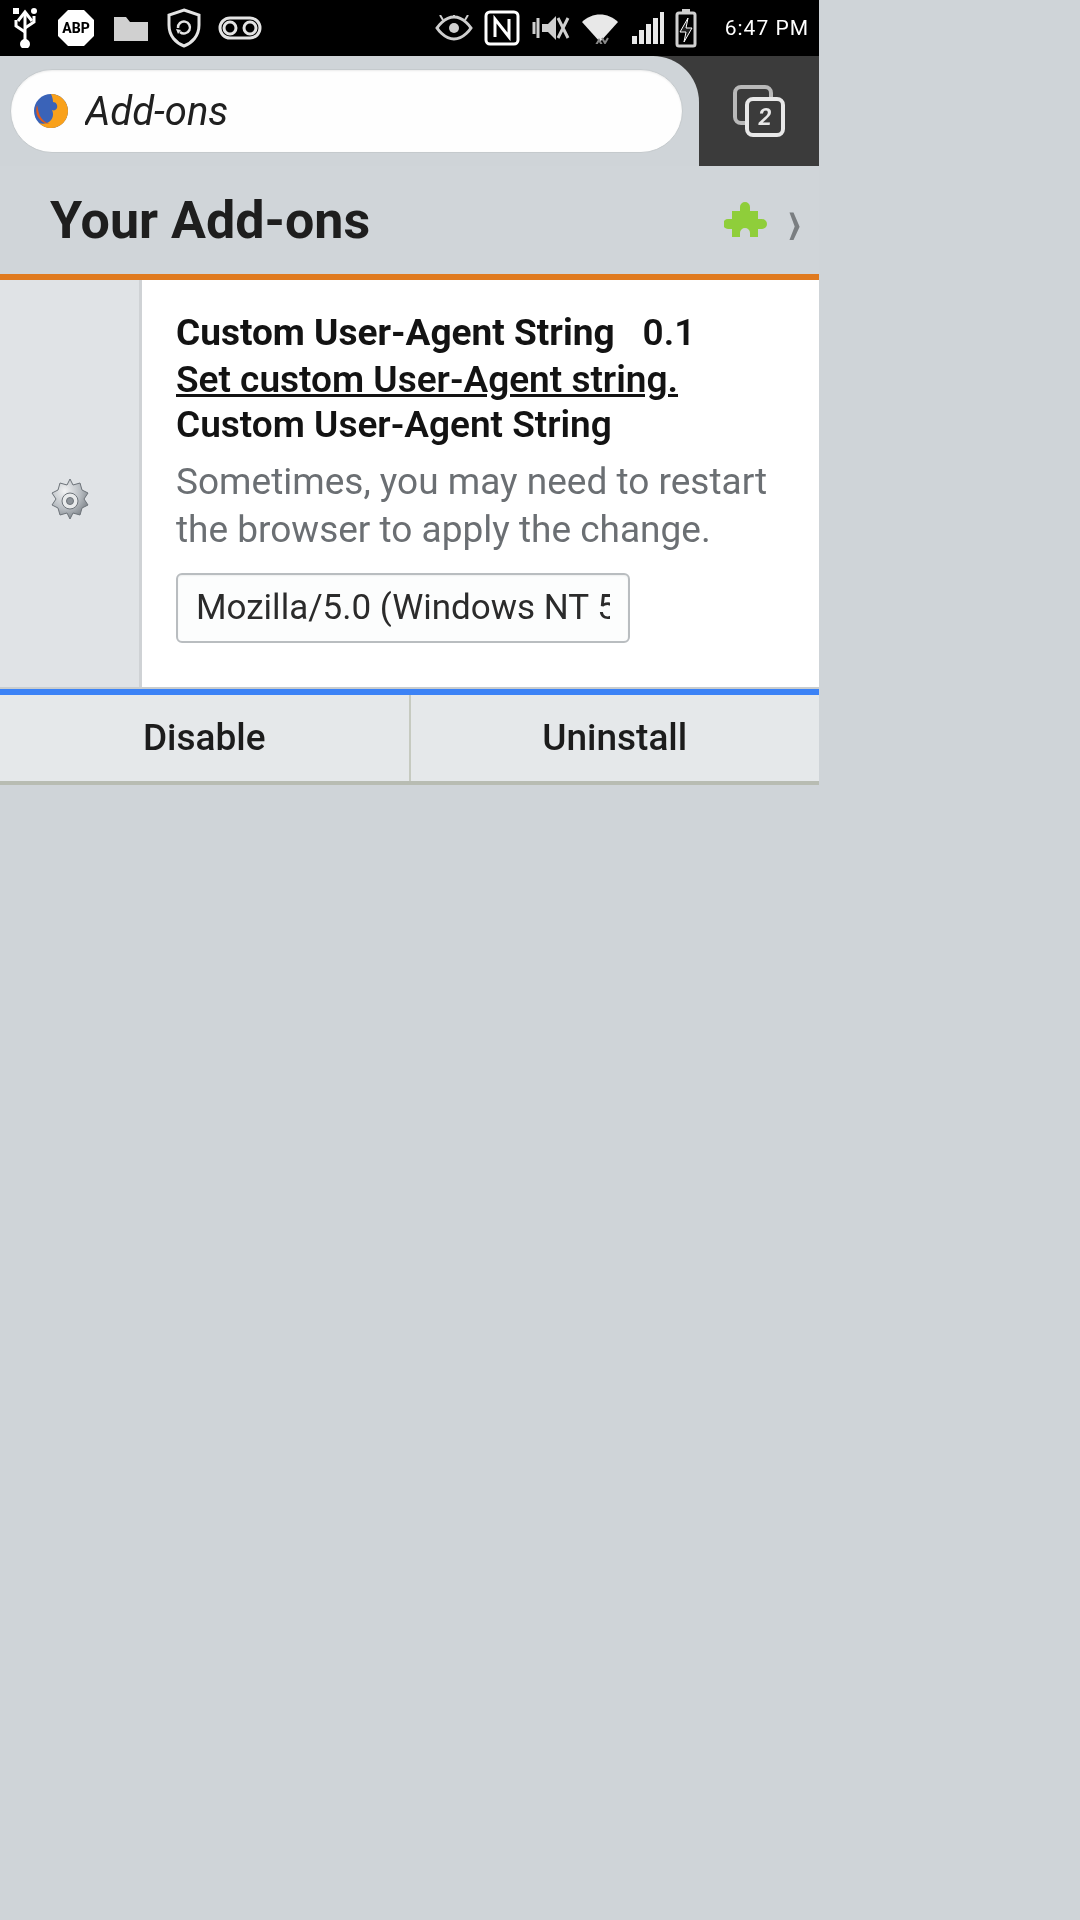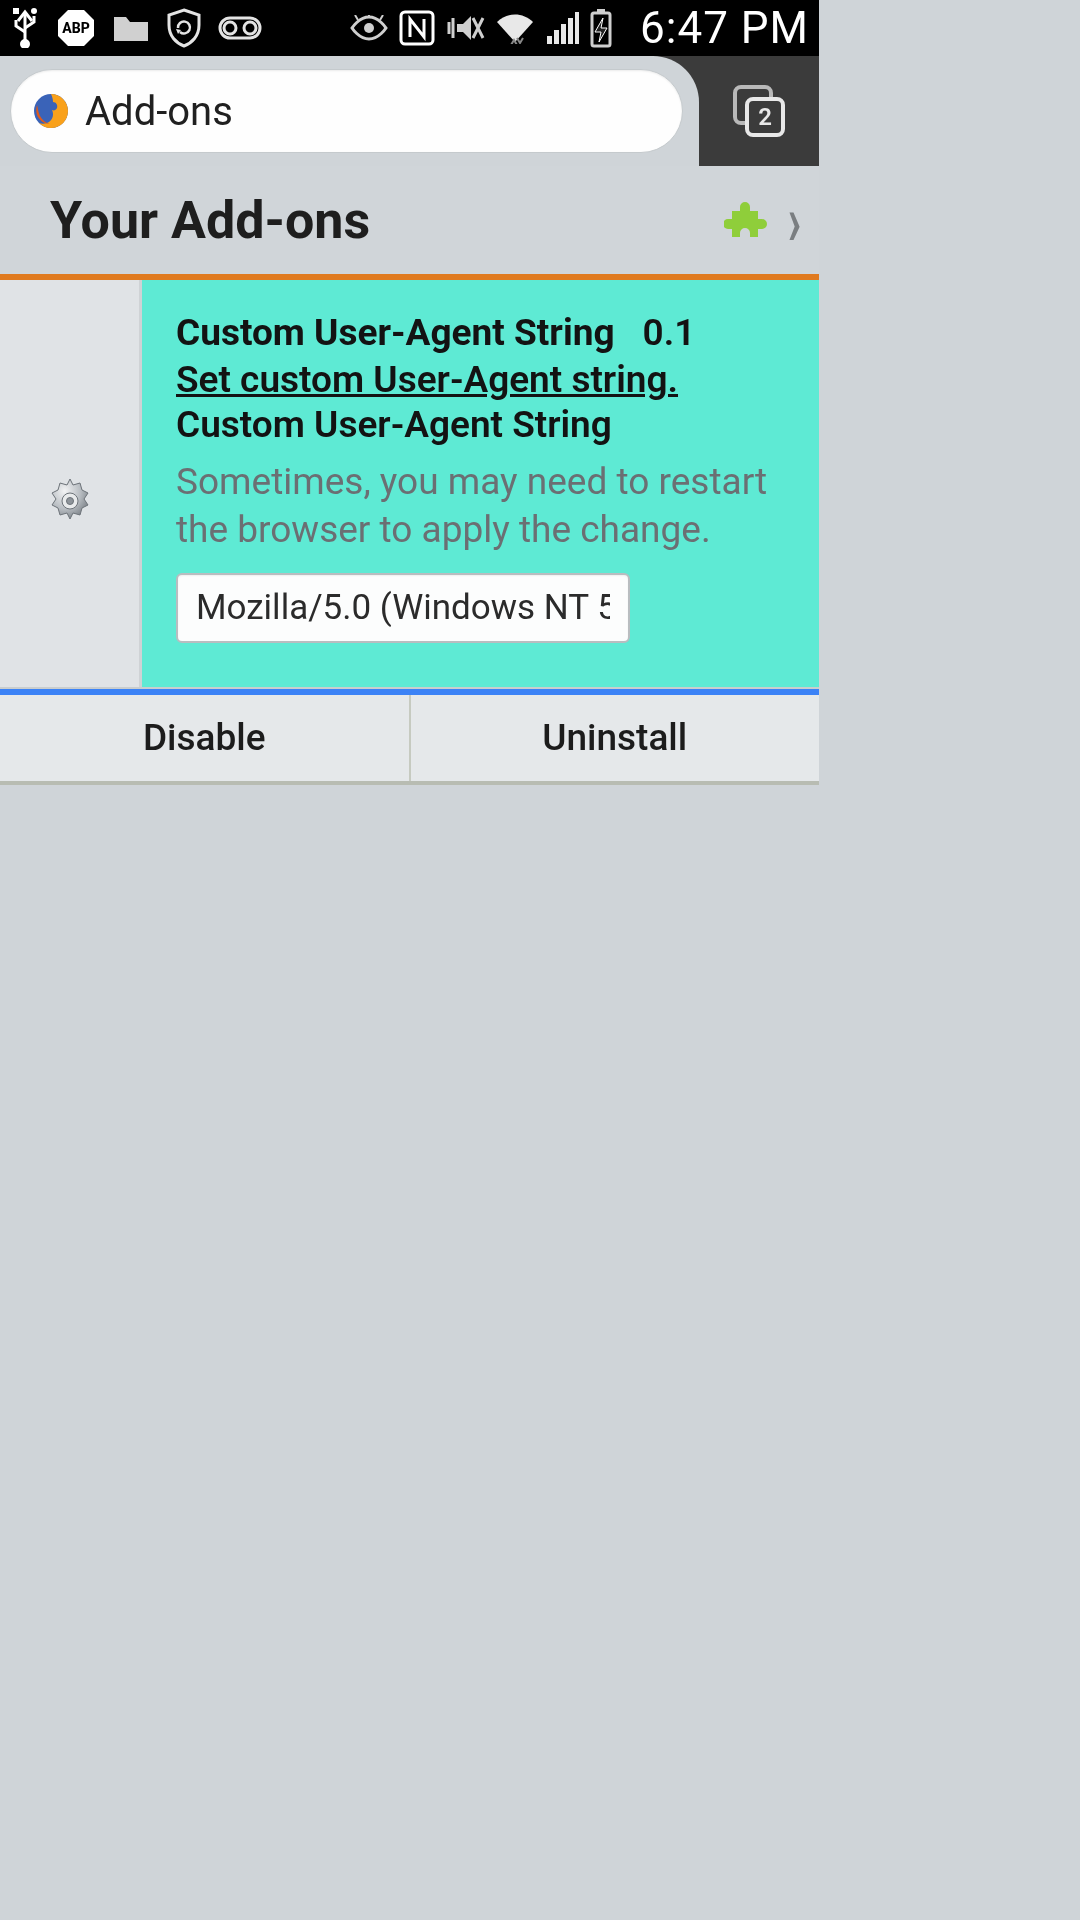--- a/index.html
+++ b/index.html
@@ -1,38 +1,38 @@
 <!DOCTYPE html>
 <html><head>
 <meta charset="utf-8">
 <style>
   * { margin:0; padding:0; box-sizing:border-box; font-family:-apple-system, Roboto, "Helvetica Neue", Arial, sans-serif; }
   html,body { width:819px; height:1456px; background:#cfd4d8; overflow:hidden; }
   
   .status-bar { height:56px; background:#000; display:flex; align-items:center; justify-content:space-between; padding:0 10px; color:#fff; }
   .status-left, .status-right { display:flex; align-items:center; gap:16px; }
   .status-right { gap:10px; }
-  .status-time { font-size:44px; letter-spacing:1px; margin-left:17px; white-space:nowrap; }
+  .status-time { font-size:21px; letter-spacing:1px; margin-left:17px; white-space:nowrap; }
   .ico { display:flex; align-items:center; justify-content:center; }
   
-  .browser-bar { height:110px; background:#3b3b3b; display:flex; align-items:flex-start; position:relative; }
+  .browser-bar { height:110px; background:#3b3b3b; display:flex; align-items:flex-start; position:relative;font-style:italic; }
   .url-wrap { flex:1; height:100%; background:#cfd4d8; border-top-right-radius:46px; border-bottom-right-radius:0; display:flex; align-items:center; padding:12px 16px 12px 10px; }
   .url-pill { flex:1; height:84px; background:#fefefe; border:1px solid #c5cacd; border-radius:42px; display:flex; align-items:center; padding:0 20px; gap:14px; box-shadow:inset 0 1px 2px rgba(0,0,0,.08); }
   .url-text { font-size:40px; color:#202020; white-space:nowrap; overflow:hidden; }
   .tabs-btn { width:120px; height:100%; background:#3b3b3b; display:flex; align-items:center; justify-content:center; }
   .tab-badge { position:relative; width:52px; height:52px; }
   .tab-back { position:absolute; top:0; left:0; width:40px; height:40px; border:4px solid #b9b9b9; border-radius:8px; }
   .tab-front { position:absolute; bottom:0; right:0; width:40px; height:40px; border:4px solid #e8e8e8; border-radius:8px; background:#3b3b3b; display:flex; align-items:center; justify-content:center; color:#e8e8e8; font-size:24px; font-weight:600; }
   
   .addons-header { height:114px; background:#d0d5d9; display:flex; align-items:center; justify-content:space-between; padding:0 18px 0 50px; border-bottom:6px solid #e07a1f; }
   .addons-title { font-size:52px; font-weight:700; color:#1e1e1e; }
   .addons-header-right { display:flex; align-items:center; gap:18px; }
   .chev { font-size:44px; color:#7a7e81; font-weight:700; transform:scaleY(1.6); }
   
-  .addon-card { display:flex; background:#5eead4; border-bottom:2px solid #c9cdce; }
+  .addon-card { display:flex; background:#ffffff; border-bottom:2px solid #c9cdce; }
   .addon-gutter { width:142px; background:#e0e3e6; border-right:3px solid #cfd2d5; display:flex; justify-content:center; padding-top:36px; }
   .addon-body { flex:1; padding:30px 30px 44px 34px; }
   .addon-titleline { font-size:37px; font-weight:700; color:#131313; line-height:1.25; }
   .addon-title .ver { font-weight:600; margin-left:28px; }
   .addon-subtitle { font-size:37px; color:#131313; font-weight:600; margin-top:2px;text-decoration:underline; }
   .opt-label { font-size:37px; font-weight:800; color:#131313; margin-top:34px; letter-spacing:.5px; }
   .opt-name  { font-size:37px; font-weight:600; color:#131313; margin-top:2px; }
   .opt-note  { font-size:37px; color:#6b6f73; margin-top:12px; line-height:1.28; }
   .ua-input  { margin-top:20px; width:454px; height:70px; border:2px solid #b9bdc0; border-radius:6px; background:#fcfdfd; font-size:35px; padding:0 18px; color:#2b2b2b; box-shadow:inset 0 1px 2px rgba(0,0,0,.06); overflow:hidden; white-space:nowrap; }
   

